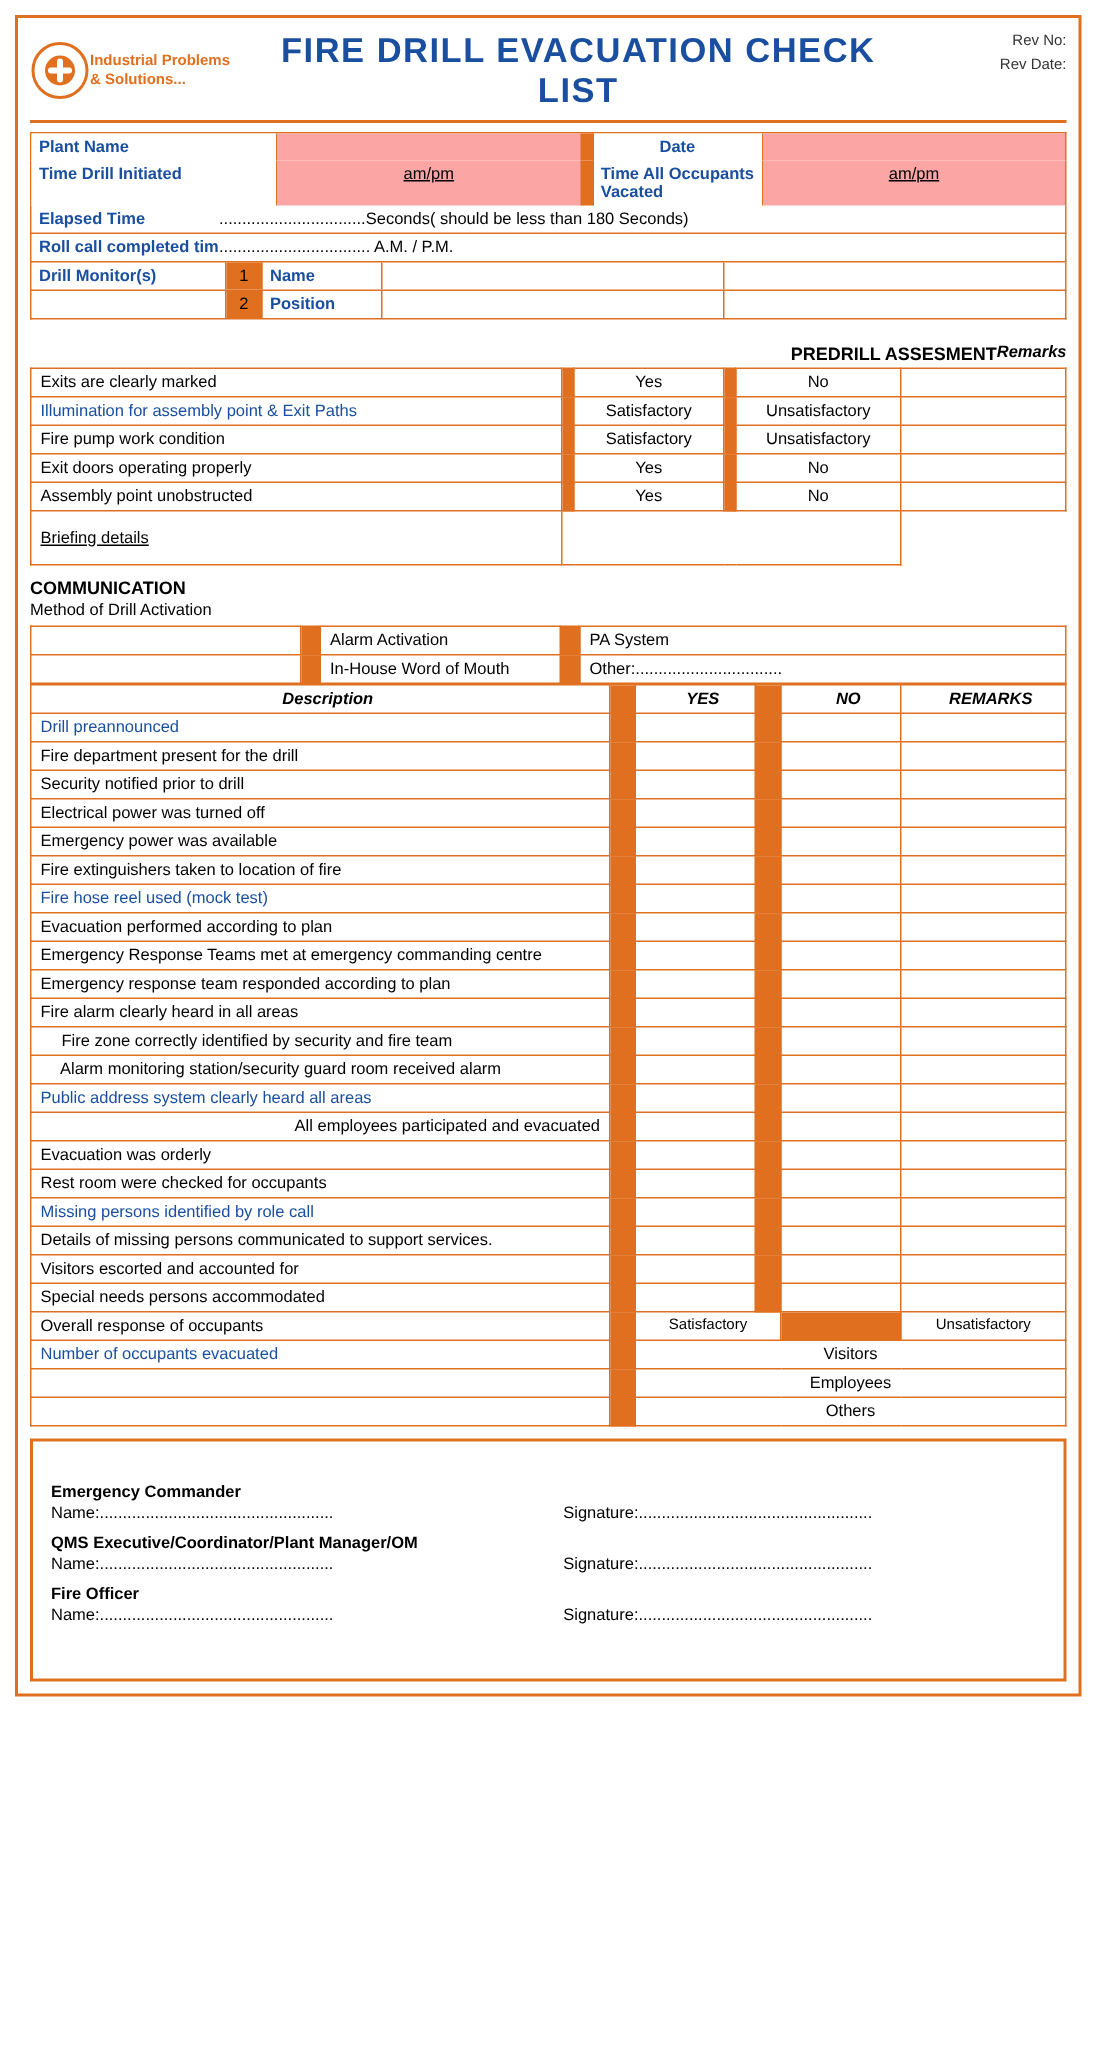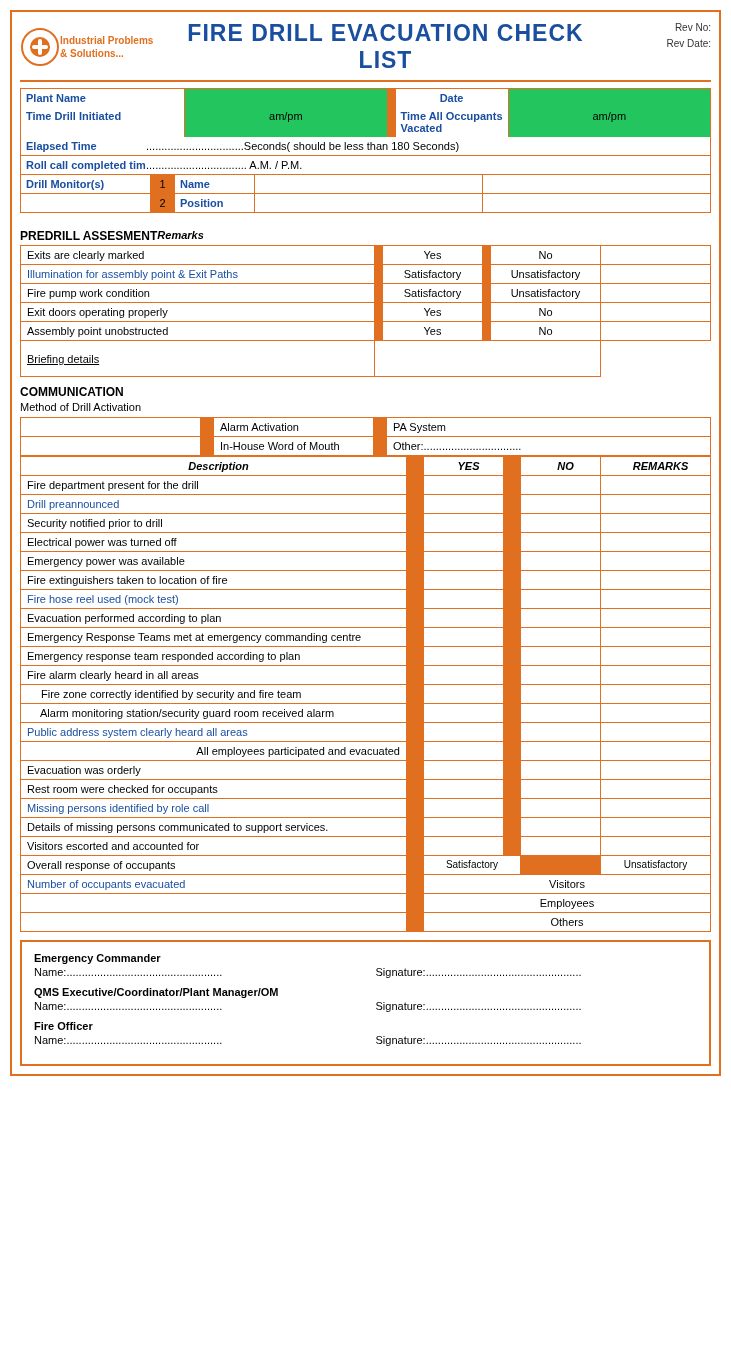--- a/index.html
+++ b/index.html
@@ -64,21 +64,22 @@
     .info-cell:last-child { border-right: none; }
     .info-cell.label {
       background: #fff;
       color: #1a4fa0;
       font-weight: bold;
     }
     .info-cell.orange-bg {
       background: #e07020;
     }
     .info-cell.value {
-      background: #22c55e;
+      background: #fca5a5;
+      text-decoration: underline;
     }
     .info-cell.center { text-align: center; }
 
     
     .monitor-row {
       display: flex;
       border: 1px solid #e07020;
       border-bottom: none;
     }
     .monitor-row:last-child { border-bottom: 1px solid #e07020; }
@@ -177,21 +178,21 @@
     .check-table .header-row td {
       text-align: center;
       font-weight: bold;
       font-style: italic;
       padding-left: 16px;
     }
 
     
     .sig-section {
       border: 2px solid #e07020;
-      padding: 10px 12px;
+      padding: 28px 12px;
       margin-top: 8px;
     }
     .sig-row {
       margin-bottom: 8px;
     }
     .sig-title {
       font-weight: bold;
       margin-bottom: 2px;
     }
     .sig-line {
@@ -266,21 +267,21 @@
     <div class="monitor-value"></div>
   </div>
   <div class="monitor-row" style="border:1px solid #e07020;border-top:none;">
     <div class="monitor-label"></div>
     <div class="monitor-num">2</div>
     <div class="monitor-field">Position</div>
     <div class="monitor-value"></div>
     <div class="monitor-value"></div>
   </div>
 
-  <div style="display:flex;justify-content:flex-start;margin-top:8px;">
+  <div style="display:flex;justify-content:flex-end;margin-top:8px;">
     <div class="section-title">PREDRILL ASSESMENT</div>
     <div class="section-title section-italic">Remarks</div>
   </div>
 
   <table class="predrill-table">
     <tbody id="predrill-tbody">
     <tr>
       <td style="color:#000">Exits are clearly marked</td>
       <td style="background:#e07020;width:8px;padding:0;"></td>
       <td style="text-align:center;width:100px;">Yes</td>
@@ -354,36 +355,36 @@
       <tr class="header-row">
         <td class="col-desc">Description</td>
         <td class="orange-sep"></td>
         <td class="col-yes">YES</td>
         <td class="orange-sep"></td>
         <td class="col-no">NO</td>
         <td class="col-rem italic" style="font-style:italic;font-weight:bold;text-align:center;">REMARKS</td>
       </tr>
 
     <tr>
+      <td class="col-desc row-label" style="color:#1a4fa0;">Drill preannounced</td>
+      <td class="orange-sep"></td>
+      <td class="col-yes"></td>
+      <td class="orange-sep"></td>
+      <td class="col-no"></td>
+      <td class="col-rem"></td>
+    </tr>
+        <tr>
       <td class="col-desc row-label" style="color:#000;">Fire department present for the drill</td>
       <td class="orange-sep"></td>
       <td class="col-yes"></td>
       <td class="orange-sep"></td>
       <td class="col-no"></td>
       <td class="col-rem"></td>
     </tr>
         <tr>
-      <td class="col-desc row-label" style="color:#1a4fa0;">Drill preannounced</td>
-      <td class="orange-sep"></td>
-      <td class="col-yes"></td>
-      <td class="orange-sep"></td>
-      <td class="col-no"></td>
-      <td class="col-rem"></td>
-    </tr>
-        <tr>
       <td class="col-desc row-label" style="color:#000;">Security notified prior to drill</td>
       <td class="orange-sep"></td>
       <td class="col-yes"></td>
       <td class="orange-sep"></td>
       <td class="col-no"></td>
       <td class="col-rem"></td>
     </tr>
         <tr>
       <td class="col-desc row-label" style="color:#000;">Electrical power was turned off</td>
       <td class="orange-sep"></td>
@@ -507,20 +508,28 @@
         <tr>
       <td class="col-desc row-label" style="color:#000;">Details of missing persons communicated to support services.</td>
       <td class="orange-sep"></td>
       <td class="col-yes"></td>
       <td class="orange-sep"></td>
       <td class="col-no"></td>
       <td class="col-rem"></td>
     </tr>
         <tr>
       <td class="col-desc row-label" style="color:#000;">Visitors escorted and accounted for</td>
+      <td class="orange-sep"></td>
+      <td class="col-yes"></td>
+      <td class="orange-sep"></td>
+      <td class="col-no"></td>
+      <td class="col-rem"></td>
+    </tr>
+        <tr>
+      <td class="col-desc row-label" style="color:#000;">Special needs persons accommodated</td>
       <td class="orange-sep"></td>
       <td class="col-yes"></td>
       <td class="orange-sep"></td>
       <td class="col-no"></td>
       <td class="col-rem"></td>
     </tr>
         <tr>
       <td class="col-desc row-label" style="color:#000;">Overall response of occupants</td>
       <td class="orange-sep"></td>
       <td class="col-yes" colspan="2" style="text-align:center;font-size:10px;">Satisfactory</td>

